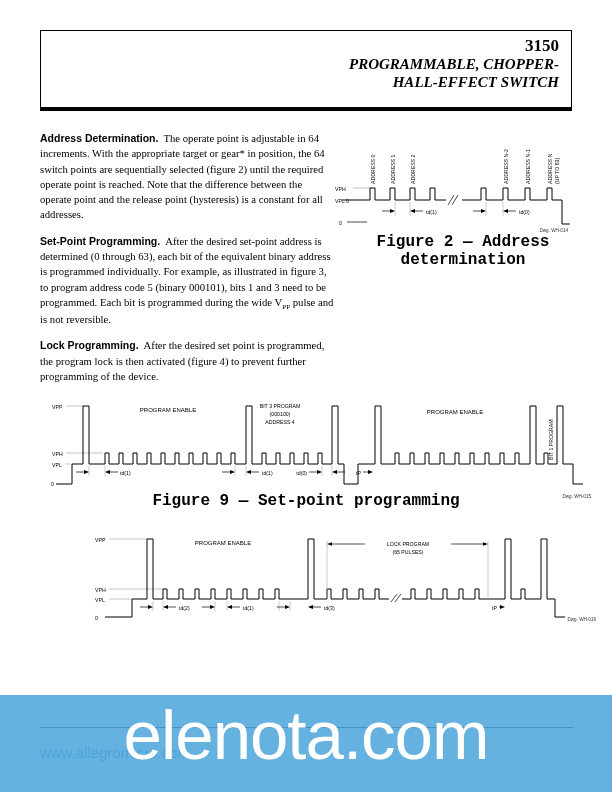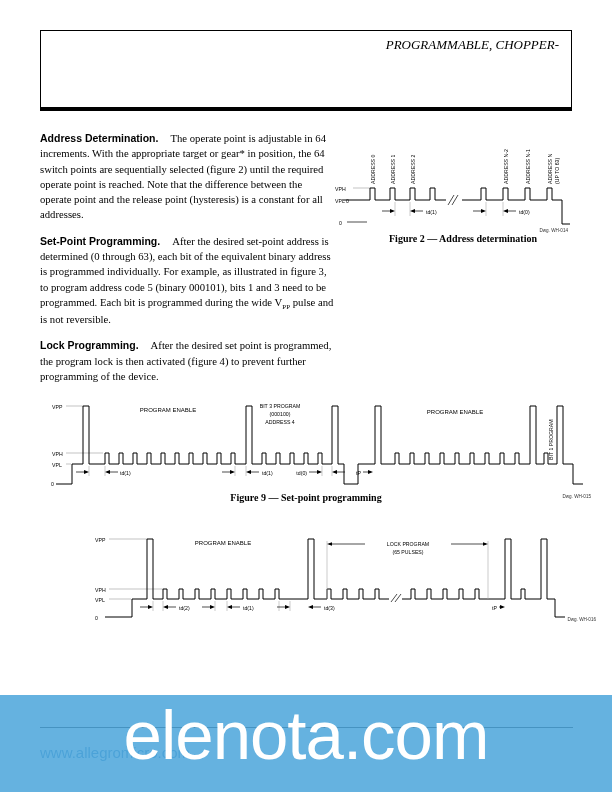--- a/index.html
+++ b/index.html
@@ -3,58 +3,60 @@
 <meta charset="utf-8">
 <style>
   html,body{margin:0;padding:0;background:#9a9a9a;}
   .page{position:relative;width:612px;height:792px;background:#ffffff;margin:0 auto;
         font-family:"Liberation Serif",serif;color:#000;overflow:hidden;}
   
   .header-box{position:absolute;left:40px;top:30px;width:518px;height:63px;
               border:1.5px solid #000;border-bottom:4.5px solid #000;
               text-align:right;padding:5px 12px 8px 0;}
   .pn{font-size:17px;font-weight:bold;line-height:19px;}
-  .title-line{font-size:13px;font-weight:normal;font-style:italic;line-height:18px;}
+  .title-line{font-size:15px;font-weight:bold;font-style:italic;line-height:18px;}
   
   .col{position:absolute;left:40px;top:131px;width:295px;}
   .col p{margin:0 0 11px 0;font-size:10.7px;line-height:1.43;}
-  .rh{font-family:"Liberation Sans",sans-serif;font-size:10.5px;font-weight:bold;margin-right:12px;}
+  .rh{font-family:"Liberation Sans",sans-serif;font-size:10.5px;font-weight:bold;margin-right:5px;}
   .col sub, .fn sub{font-size:7px;font-family:Liberation Serif, serif;}
   
   svg{position:absolute;overflow:visible;}
   .wave{fill:none;stroke:#000;stroke-width:1;}
   .thin{fill:none;stroke:#000;stroke-width:.7;}
   .lead{fill:none;stroke:#9a9a9a;stroke-width:.6;}
   .guide{fill:none;stroke:#aaa;stroke-width:.6;}
   svg text{font-family:"Liberation Sans",sans-serif;fill:#000;}
   .t5{font-size:5.2px;}
   .t6{font-size:6px;}
   .dwg{font-size:4.6px;fill:#333;}
   .ah{fill:#000;stroke:none;}
-  .caption{position:absolute;font-family:Liberation Serif, serif;font-weight:bold;
-           font-size:10px;text-align:center;}
+  .caption{position:absolute;font-family:Liberation Mono, monospace;font-weight:bold;
+           font-size:16px;text-align:center;}
   
   .fn{position:absolute;left:40px;top:656px;width:318px;font-size:10.7px;line-height:1.4;}
   .rule{position:absolute;left:40px;top:727px;width:533px;height:1px;background:#000;}
   .url{position:absolute;left:40px;top:744px;font-family:"Liberation Sans",sans-serif;
        font-size:15px;color:#2b7cba;text-decoration:none;}
   
   .band{position:absolute;left:0;top:695px;width:612px;height:97px;
         background:rgba(80,167,220,.88);z-index:5;
         display:flex;align-items:center;justify-content:center;}
   .wm{font-family:"Liberation Sans",sans-serif;font-size:69px;color:#fff;line-height:1;
       letter-spacing:-1px;padding-bottom:16px;}
 </style>
 </head>
 <body>
 
 <div class="page">
 
   <div class="header-box">
+    <div class="pn">3150</div>
     <div class="title-line">PROGRAMMABLE, CHOPPER-</div>
+    <div class="title-line">HALL-EFFECT SWITCH</div>
   </div>
 
   <div class="col">
     <p><span class="rh">Address Determination.</span><span>The operate point is adjustable in 64 increments.  With the appropriate target or gear* in position, the 64 switch points are sequentially selected (figure 2) until the required operate point is reached.  Note that the difference between the operate point and the release point (hysteresis) is a constant for all addresses.</span></p>
     <p><span class="rh">Set-Point Programming.</span><span>After the desired set-point address is determined (0 through 63), each bit of the equivalent binary address is programmed individually.  For example, as illustrated in figure 3, to program address code 5 (binary 000101), bits 1 and 3 need to be programmed.  Each bit is programmed during the wide V</span><sub>PP</sub><span> pulse and is not reversible.</span></p>
     <p><span class="rh">Lock Programming.</span><span>After the desired set point is programmed, the program lock is then activated (figure 4) to prevent further programming of the device.</span></p>
   </div>
 
   <svg style="left:333px;top:136px;" width="257" height="100" viewBox="0 0 257 100">
     <path class="lead" d="M20,52 H37"></path>

